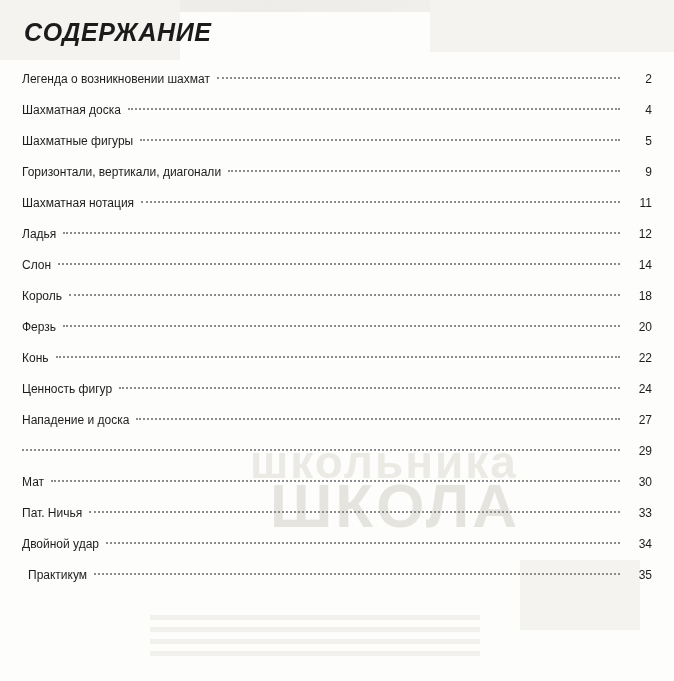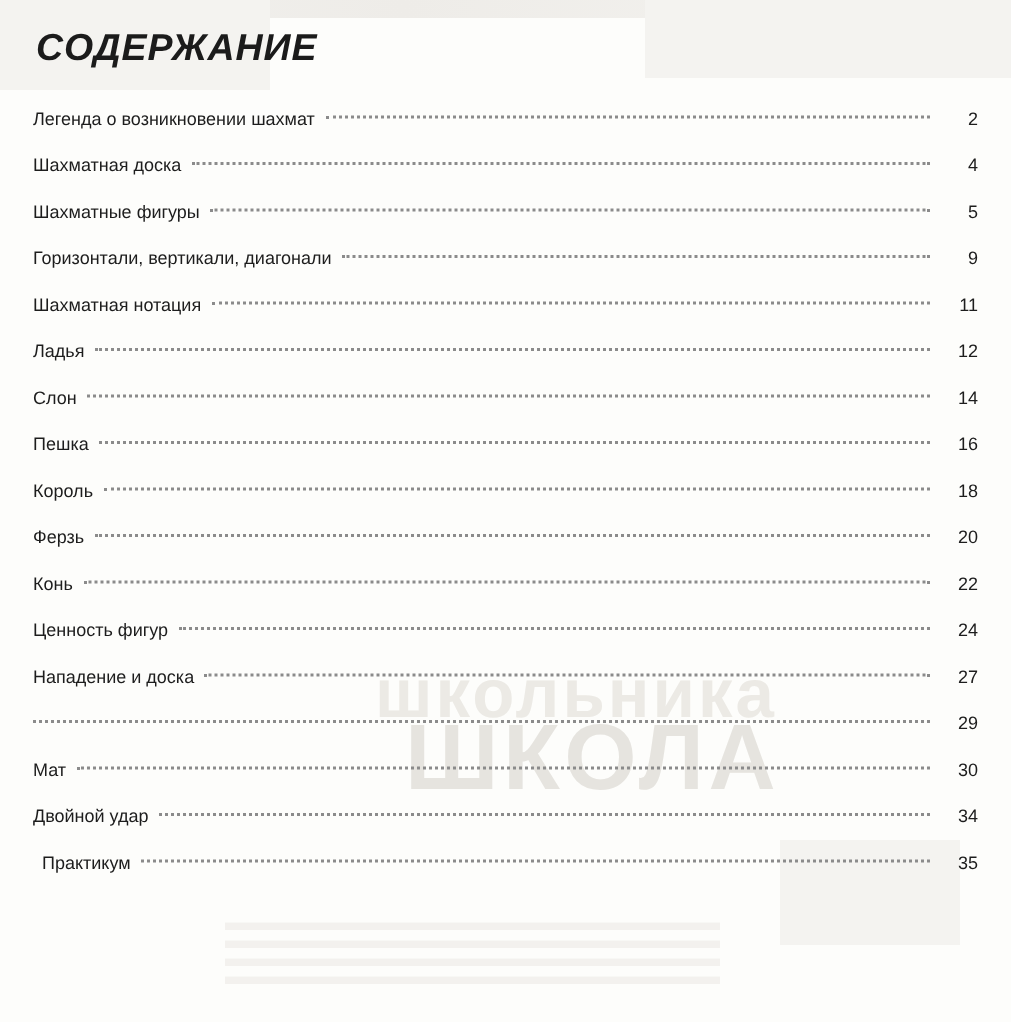--- a/index.html
+++ b/index.html
@@ -172,25 +172,20 @@
       <span class="toc-dots"></span>
       <span class="toc-page">12</span>
     </div>
 
     <div class="toc-row">
       <span class="toc-label">Слон</span>
       <span class="toc-dots"></span>
       <span class="toc-page">14</span>
     </div>
 
-    <div class="toc-row">
-      <span class="toc-label">Пешка</span>
-      <span class="toc-dots"></span>
-      <span class="toc-page">16</span>
-    </div>
 
     <div class="toc-row">
       <span class="toc-label">Король</span>
       <span class="toc-dots"></span>
       <span class="toc-page">18</span>
     </div>
 
     <div class="toc-row">
       <span class="toc-label">Ферзь</span>
       <span class="toc-dots"></span>
@@ -219,20 +214,25 @@
       <span class="toc-dots"></span>
       <span class="toc-page">29</span>
     </div>
 
     <div class="toc-row">
       <span class="toc-label">Мат</span>
       <span class="toc-dots"></span>
       <span class="toc-page">30</span>
     </div>
 
+    <div class="toc-row">
+      <span class="toc-label">Пат. Ничья</span>
+      <span class="toc-dots"></span>
+      <span class="toc-page">33</span>
+    </div>
 
     <div class="toc-row">
       <span class="toc-label">Двойной удар</span>
       <span class="toc-dots"></span>
       <span class="toc-page">34</span>
     </div>
 
     <div class="toc-row indent">
       <span class="toc-label">Практикум</span>
       <span class="toc-dots"></span>

